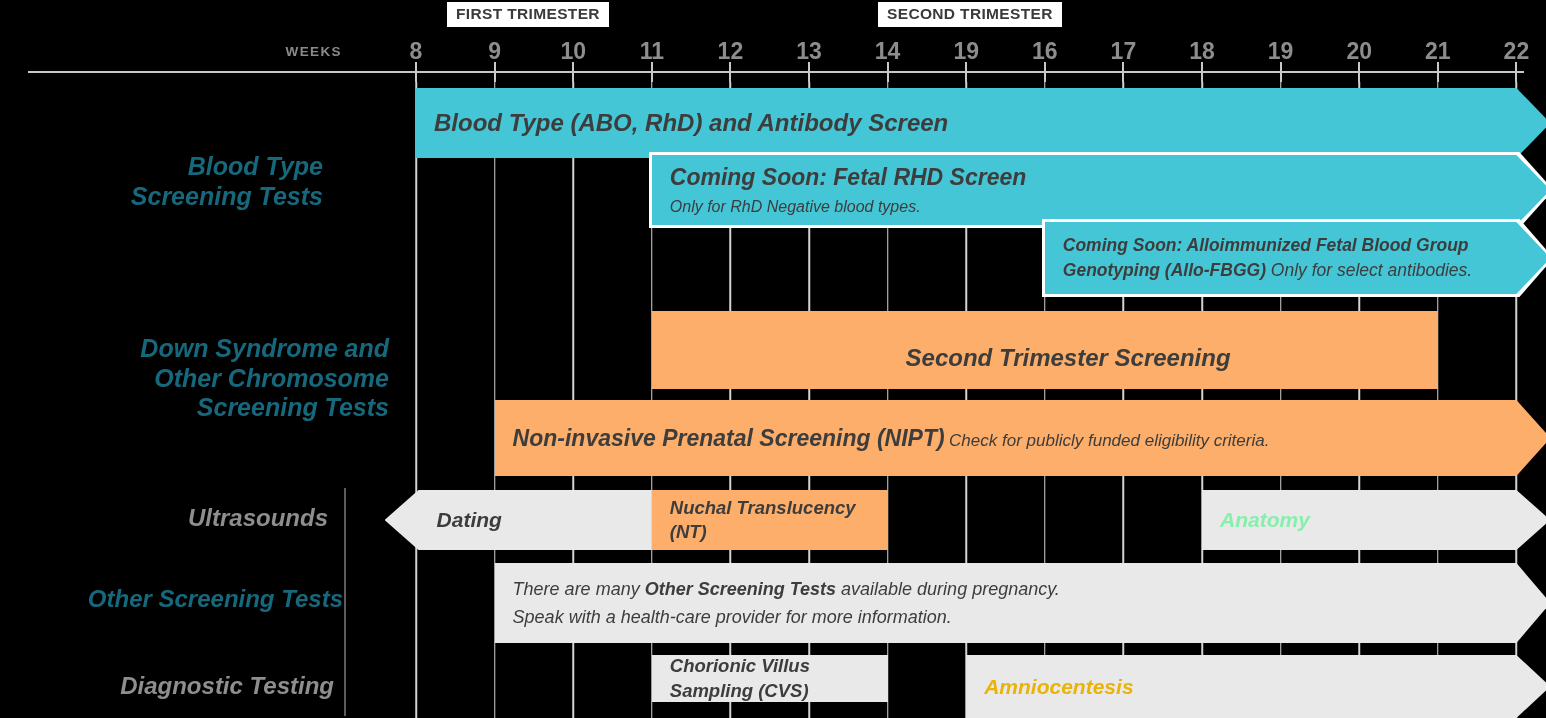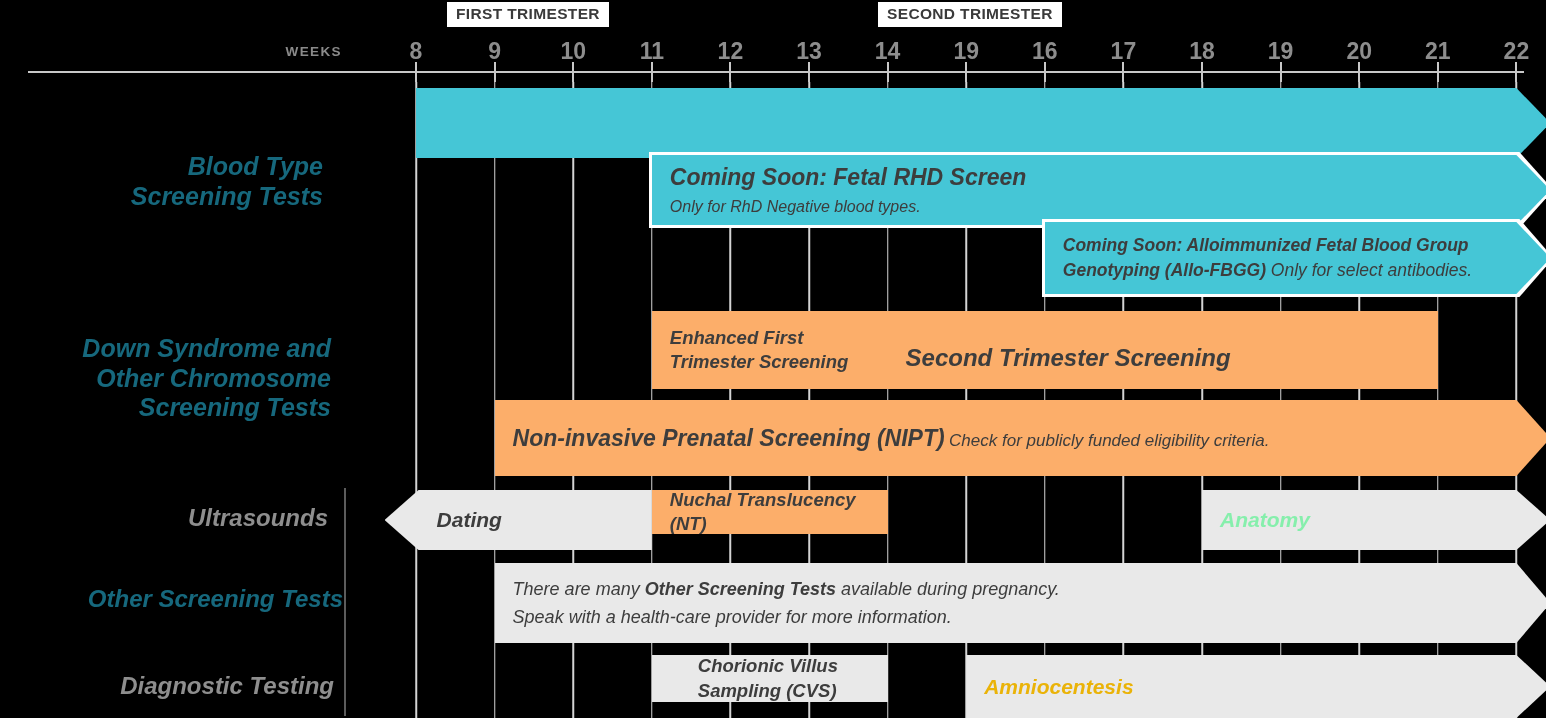--- a/index.html
+++ b/index.html
@@ -136,86 +136,86 @@
       <div class="gridline" style="left: 1516.4px;"></div>
     </div>
 
   <div class="left-divider" style="top:488px; height:228px;"></div>
 
   <div id="rows-layer">
       <div class="row-label teal" style="top: 152px; right: 1223px; font-size: 25px;">Blood Type
 Screening Tests</div>
       <div class="bar" style="left: 416px; top: 88px; width: 1134.4px; height: 70px;">
         <div class="bar-body teal-bar" style="clip-path: polygon(0px 0px, 97.0028% 0px, 100% 50%, 97.0028% 100%, 0px 100%);"></div>
+        <div class="bar-txt" style="color: rgb(61, 61, 61);">
+          <div style="font-weight: 700; font-size: 24px; line-height: 1.3; white-space: nowrap;">Blood Type (ABO, RhD) and Antibody Screen</div>
+        </div>
       </div>
       <div class="bar" style="left: 651.8px; top: 155px; width: 898.6px; height: 70px;">
         <div class="bar-body" style="background: rgb(255, 255, 255); inset: -3px; width: 904.6px; height: 76px; clip-path: polygon(0px 0px, 96.2414% 0px, 100% 50%, 96.2414% 100%, 0px 100%);"></div>
         <div class="bar-body teal-bar" style="clip-path: polygon(0px 0px, 96.2163% 0px, 100% 50%, 96.2163% 100%, 0px 100%);"></div>
         <div class="bar-txt" style="color: rgb(61, 61, 61);">
           <div style="font-weight: 700; font-size: 23px; margin-bottom: 5px;">Coming Soon: Fetal RHD Screen</div>
           <div style="font-weight: 400; font-size: 16px;">Only for RhD Negative blood types.</div>
         </div>
       </div>
       <div class="bar" style="left: 1044.8px; top: 222px; width: 505.6px; height: 72px;">
         <div class="bar-body" style="background: rgb(255, 255, 255); inset: -3px; width: 511.6px; height: 78px; clip-path: polygon(0px 0px, 93.3542% 0px, 100% 50%, 93.3542% 100%, 0px 100%);"></div>
         <div class="bar-body teal-bar" style="clip-path: polygon(0px 0px, 93.2753% 0px, 100% 50%, 93.2753% 100%, 0px 100%);"></div>
         <div class="bar-txt" style="color: rgb(61, 61, 61);">
           <div style="font-size: 17.5px; line-height: 1.45; max-width: 430px;"><span style="font-weight: 700;">Coming Soon: Alloimmunized Fetal Blood Group Genotyping (Allo-FBGG)</span> <span style="font-weight: 400;">Only for select antibodies.</span></div>
         </div>
       </div>
-      <div class="row-label teal" style="top: 334px; right: 1215px; font-size: 25px;">Down Syndrome and
+      <div class="row-label teal" style="top: 334px; right: 1157px; font-size: 25px;">Down Syndrome and
 Other Chromosome
 Screening Tests</div>
       <div class="bar" style="left: 651.8px; top: 311px; width: 235.8px; height: 78px;">
         <div class="bar-body orange-bar"></div>
-        <div class="bar-txt" style="color: rgb(61, 61, 61);">
-          <div style="font-weight: 700; font-size: 18.5px; line-height: 1.3; max-width: 201.8px;">Enhanced First Trimester Screening</div>
-        </div>
       </div>
       <div class="bar" style="left: 887.6px; top: 311px; width: 550.2px; height: 78px;">
         <div class="bar-body orange-bar"></div>
         <div class="bar-txt" style="color: rgb(61, 61, 61);">
           <div style="font-weight: 700; font-size: 24px; line-height: 1.3; white-space: nowrap; margin-top: 15px;">Second Trimester Screening</div>
         </div>
       </div>
       <div class="bar" style="left: 494.6px; top: 400px; width: 1055.8px; height: 76px;">
         <div class="bar-body orange-bar" style="clip-path: polygon(0px 0px, 96.7797% 0px, 100% 50%, 96.7797% 100%, 0px 100%);"></div>
         <div class="bar-txt" style="color: rgb(61, 61, 61);">
           <div style="white-space: nowrap;"><span style="font-weight: 700; font-size: 23px;">Non-invasive Prenatal Screening (NIPT)</span>  <span style="font-weight: 400; font-size: 17px;">Check for publicly funded eligibility criteria.</span></div>
         </div>
       </div>
       <div class="row-label grey" style="top: 504px; right: 1218px; font-size: 24px;">Ultrasounds</div>
       <div class="bar" style="left: 384.56px; top: 490px; width: 267.24px; height: 60px;">
         <div class="bar-body grey-bar" style="clip-path: polygon(12.7226% 0px, 100% 0px, 100% 100%, 12.7226% 100%, 0px 50%);"></div>
         <div class="bar-txt" style="color: rgb(61, 61, 61); padding-left: 52px;">
           <div style="font-weight: 700; font-size: 21px; line-height: 1.3; white-space: nowrap;">Dating</div>
         </div>
       </div>
-      <div class="bar" style="left: 651.8px; top: 490px; width: 235.8px; height: 44px;">
+      <div class="bar" style="left: 651.8px; top: 490px; width: 235.8px; height: 60px;">
         <div class="bar-body orange-bar"></div>
         <div class="bar-txt" style="color: rgb(61, 61, 61);">
           <div style="font-weight: 700; font-size: 18.5px; line-height: 1.3; max-width: 201.8px;">Nuchal Translucency (NT)</div>
         </div>
       </div>
       <div class="bar" style="left: 1202px; top: 490px; width: 348.4px; height: 60px;">
         <div class="bar-body grey-bar" style="clip-path: polygon(0px 0px, 90.2411% 0px, 100% 50%, 90.2411% 100%, 0px 100%);"></div>
         <div class="bar-txt" style="color: #86efac;">
           <div style="font-weight: 700; font-size: 21px; line-height: 1.3; white-space: nowrap;">Anatomy</div>
         </div>
       </div>
       <div class="row-label teal" style="top: 585px; right: 1203px; font-size: 24px;">Other Screening Tests</div>
       <div class="bar" style="left: 494.6px; top: 563px; width: 1055.8px; height: 80px;">
         <div class="bar-body grey-bar" style="clip-path: polygon(0px 0px, 96.7797% 0px, 100% 50%, 96.7797% 100%, 0px 100%);"></div>
         <div class="bar-txt" style="color: rgb(61, 61, 61);">
           <div style="font-size: 18px; margin-bottom: 6px;"><span>There are many </span><span style="font-weight: 700;">Other Screening Tests</span><span> available during pregnancy.</span></div>
           <div style="font-size: 18px;">Speak with a health-care provider for more information.</div>
         </div>
       </div>
       <div class="row-label grey" style="top: 672px; right: 1212px; font-size: 24px;">Diagnostic Testing</div>
-      <div class="bar" style="left: 651.8px; top: 655px; width: 235.8px; height: 47px; padding-left: 28px;">
+      <div class="bar" style="left: 651.8px; top: 655px; width: 235.8px; height: 47px;">
         <div class="bar-body grey-bar"></div>
         <div class="bar-txt" style="color: rgb(61, 61, 61);">
           <div style="font-weight: 700; font-size: 18.5px; line-height: 1.3; max-width: 201.8px;">Chorionic Villus Sampling (CVS)</div>
         </div>
       </div>
       <div class="bar" style="left: 966.2px; top: 655px; width: 584.2px; height: 63px;">
         <div class="bar-body grey-bar" style="clip-path: polygon(0px 0px, 94.1801% 0px, 100% 50%, 94.1801% 100%, 0px 100%);"></div>
         <div class="bar-txt" style="color: #eab308;">
           <div style="font-weight: 700; font-size: 21px; line-height: 1.3; white-space: nowrap;">Amniocentesis</div>
         </div>

